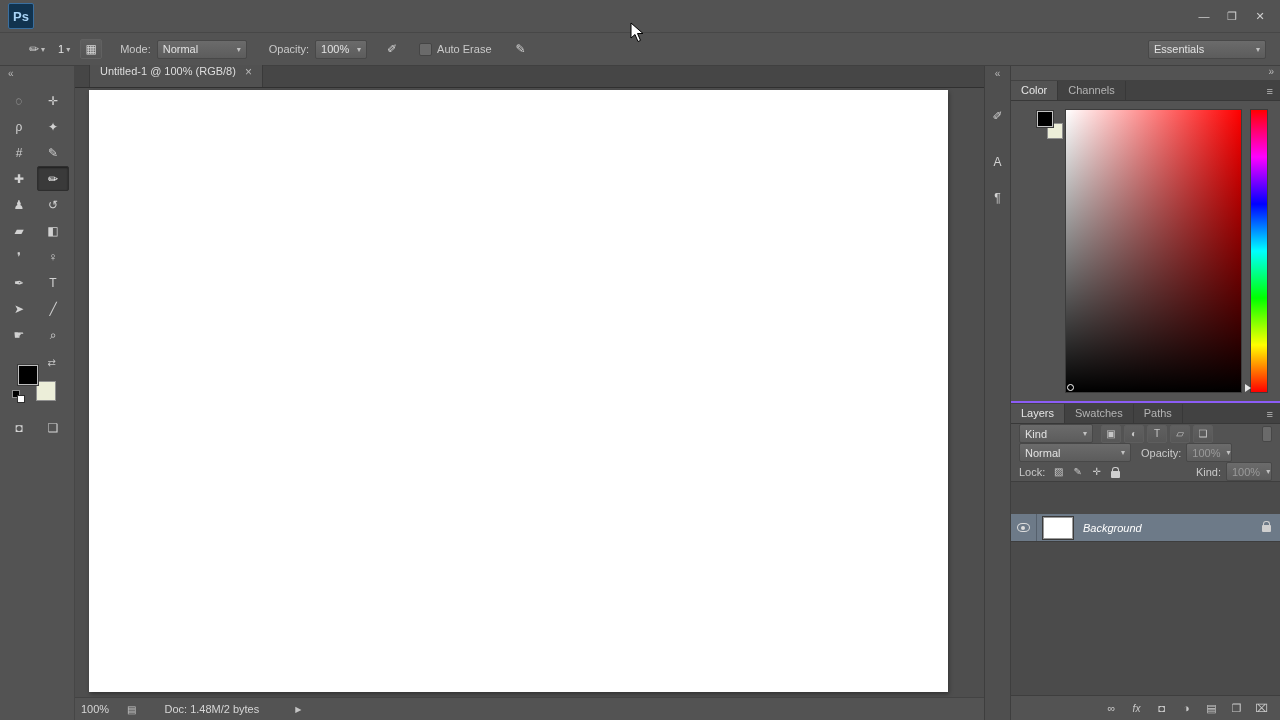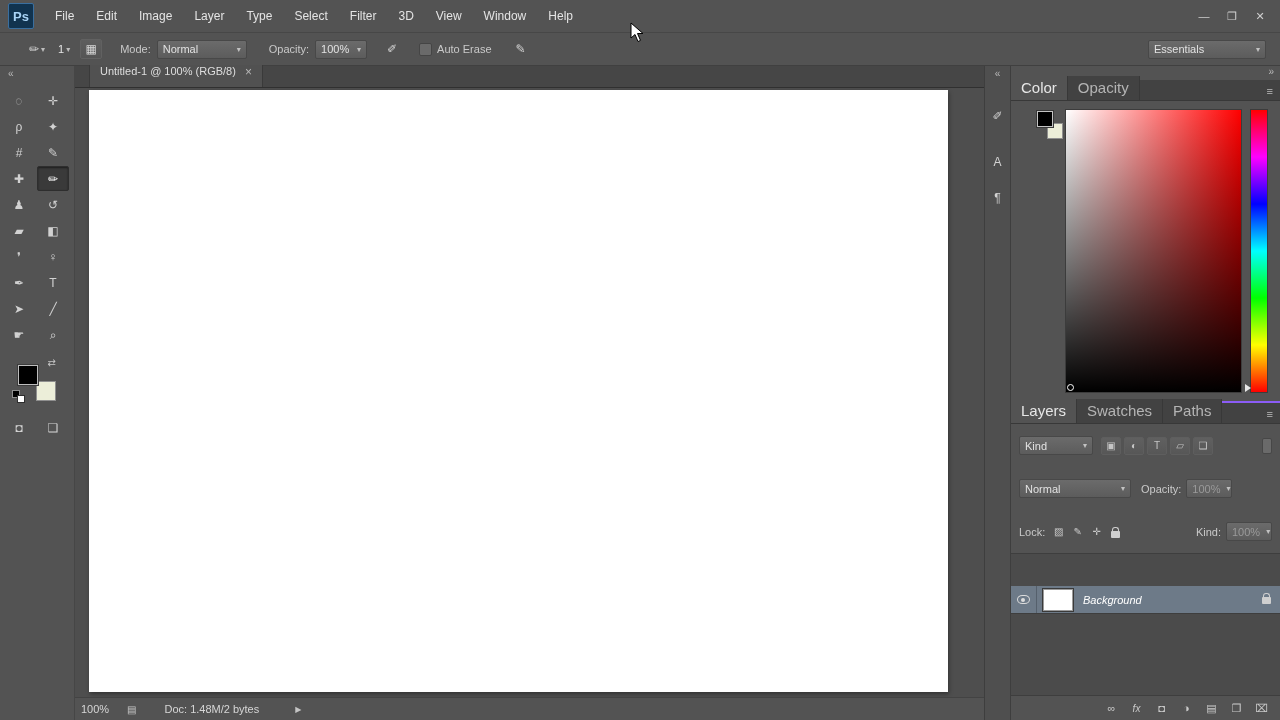--- a/index.html
+++ b/index.html
@@ -65,40 +65,40 @@
 
   
   .dock { width:296px; flex:0 0 auto; display:flex; }
   .dock-strip { width:27px; background:#4f4f4f; border-left:1px solid #3e3e3e; border-right:1px solid #3e3e3e; display:flex; flex-direction:column; align-items:center; }
   .strip-collapse { height:16px; color:#b9b9b9; font-size:10px; padding-top:2px; }
   .strip-icon { width:22px; height:24px; display:flex; align-items:center; justify-content:center; color:#d3d3d3; font-size:12px; margin-top:12px; }
   .strip-icon.gap { margin-top:22px; }
   .dock-panels { flex:1 1 auto; display:flex; flex-direction:column; background:#535353; }
   .dock-topbar { height:14px; text-align:right; color:#b9b9b9; font-size:10px; padding-right:6px; }
   .panel-header { height:21px; background:#424242; display:flex; align-items:flex-end; border-bottom:1px solid #383838; }
-  .ptab { padding:3px 10px 4px; font-size:15px; color:#b4b4b4; background:#424242; border-right:1px solid #383838; white-space:nowrap; }
+  .ptab { padding:3px 10px 4px; font-size:11px; color:#b4b4b4; background:#424242; border-right:1px solid #383838; white-space:nowrap; }
   .ptab.active { background:#535353; color:#e6e6e6; }
   .panel-menu { margin-left:auto; color:#bdbdbd; font-size:11px; padding:0 7px 3px 0; }
 
   
   .color-panel { flex:0 0 auto; }
   .color-body { display:flex; padding:8px 12px 10px 14px; height:300px; }
   .cp-swatches { position:relative; width:40px; flex:0 0 auto; }
   .cp-fg { position:absolute; left:12px; top:2px; width:16px; height:16px; background:#000000; border:1px solid #c4c4c4; box-shadow:0 0 0 1px #383838; z-index:2; }
   .cp-bg { position:absolute; left:22px; top:14px; width:16px; height:16px; background:#eceed9; border:1px solid #8f8f8f; }
   .cp-picker { position:relative; flex:1 1 auto; height:284px; border:1px solid #3c3c3c;
     background:linear-gradient(to bottom, rgba(0,0,0,0), #000000), linear-gradient(to right, #ffffff, #ff0000); }
   .picker-marker { position:absolute; left:1px; bottom:1px; width:7px; height:7px; border:1px solid #ffffff; border-radius:50%; box-shadow:0 0 1px #000000; }
   .cp-hue { position:relative; width:18px; height:284px; margin-left:8px; border:1px solid #3c3c3c; flex:0 0 auto;
     background:linear-gradient(to bottom,#ff0000,#ff00ff,#0000ff,#00ffff,#00ff00,#ffff00,#ff0000); }
   .hue-marker { position:absolute; left:-6px; bottom:0; width:0; height:0; border-style:solid; border-width:4px 0 4px 6px; border-color:transparent transparent transparent #e8e8e8; }
 
   
   .layers-panel { flex:1 1 auto; display:flex; flex-direction:column; min-height:0; border-top:2px solid #8b5cf6; }
-  .lp-row { display:flex; align-items:center; padding:12px 8px; flex:0 0 auto; }
+  .lp-row { display:flex; align-items:center; padding:0 8px; flex:0 0 auto; }
   .lp-row .sel.w-kind { width:74px; margin-right:8px; }
   .lp-row .sel.w-blend { width:112px; }
   .lp-row .sel.w-pct { width:46px; }
   .filter-btn { width:20px; height:18px; display:flex; align-items:center; justify-content:center; color:#c5c5c5; font-size:10px; border:1px solid #5e5e5e; background:linear-gradient(#606060,#575757); border-radius:2px; margin-right:3px; }
   .filter-toggle { margin-left:auto; width:10px; height:16px; background:#6a6a6a; border:1px solid #474747; border-radius:2px; }
   .lp-label { color:#c9c9c9; font-size:11px; margin:0 5px 0 10px; white-space:nowrap; }
   .lp-label.first { margin-left:0; }
   .lock-btn { width:17px; height:17px; display:flex; align-items:center; justify-content:center; color:#c8c8c8; font-size:10px; margin-right:2px; }
   .mini-lock { position:relative; display:inline-block; width:9px; height:7px; background:#cfcfcf; border-radius:1px; margin-top:5px; }
   .mini-lock::before { content:''; position:absolute; left:1px; top:-4px; width:5px; height:4px; border:1px solid #cfcfcf; border-bottom:none; border-radius:3px 3px 0 0; }
@@ -117,33 +117,20 @@
   
   .cursor { position:absolute; left:630px; top:22px; z-index:50; pointer-events:none; }
 </style>
 </head>
 <body>
 
 <div class="app">
 
   <div class="menubar">
     <div class="ps-logo">Ps</div>
-    <div class="menus">
-      <span class="menu-item">File</span>
-      <span class="menu-item">Edit</span>
-      <span class="menu-item">Image</span>
-      <span class="menu-item">Layer</span>
-      <span class="menu-item">Type</span>
-      <span class="menu-item">Select</span>
-      <span class="menu-item">Filter</span>
-      <span class="menu-item">3D</span>
-      <span class="menu-item">View</span>
-      <span class="menu-item">Window</span>
-      <span class="menu-item">Help</span>
-    </div>
     <div class="win-controls">
       <span class="win-btn">—</span>
       <span class="win-btn">❐</span>
       <span class="win-btn">✕</span>
     </div>
   </div>
 
   <div class="optionsbar">
     <div class="ob-group">
       <span class="ob-btn">
@@ -243,21 +230,21 @@
         <div class="strip-icon gap">✐</div>
         <div class="strip-icon gap">A</div>
         <div class="strip-icon">¶</div>
       </div>
       <div class="dock-panels">
         <div class="dock-topbar">»</div>
 
         <div class="panel color-panel">
           <div class="panel-header">
             <span class="ptab active">Color</span>
-            <span class="ptab">Opacity</span>
+            <span class="ptab">Channels</span>
             <span class="panel-menu">≡</span>
           </div>
           <div class="color-body">
             <div class="cp-swatches">
               <span class="cp-fg"></span>
               <span class="cp-bg"></span>
             </div>
             <div class="cp-picker">
               <span class="picker-marker"></span>
             </div>

